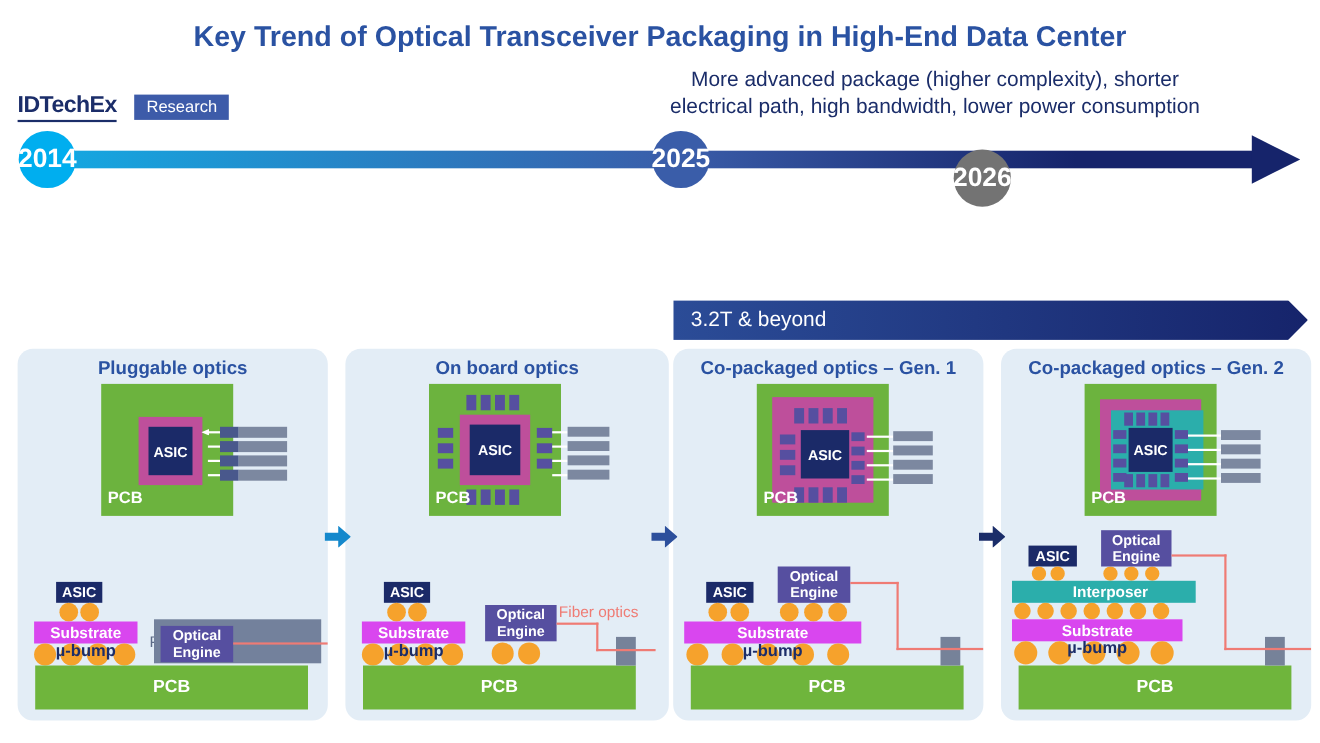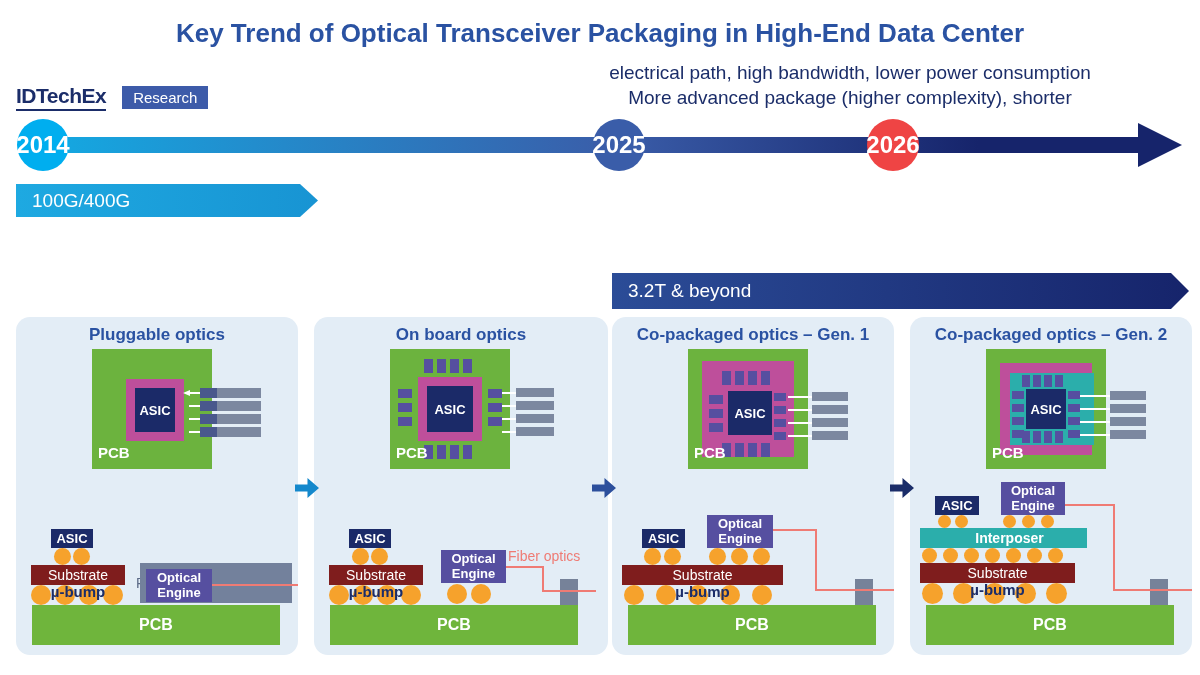--- a/index.html
+++ b/index.html
@@ -21,21 +21,21 @@
   .band{color:#fff;font-size:19px;display:flex;align-items:center;
         clip-path:polygon(0 0,calc(100% - 18px) 0,100% 50%,calc(100% - 18px) 100%,0 100%);}
   
   .panel{top:317px;width:282px;height:338px;background:#E3EDF6;border-radius:14px;overflow:hidden;}
   .ptitle{top:8px;left:0;width:100%;text-align:center;font-size:17px;font-weight:bold;color:#2A52A2;position:absolute;}
   .green{background:#6CB33E;}
   .mag{background:#BE4F9B;}
   .tealc{background:#2BAEAB;padding-left:12px;}
   .navybox{background:#1B2A68;color:#fff;font-weight:bold;}
   .oe{background:#564FA0;color:#fff;font-weight:bold;font-size:13px;text-align:center;line-height:1.1;z-index:2;}
-  .subbar{background:#7f1d1d;color:#fff;font-weight:normal;font-size:14px;}
+  .subbar{background:#d946ef;color:#fff;font-weight:bold;font-size:14px;}
   .pcbbar{background:#6FB53C;color:#fff;font-weight:bold;font-size:16px;}
   .pcblab{color:#fff;font-weight:bold;font-size:15px;position:absolute;}
   .ublab{color:#1B2D69;font-weight:bold;font-size:15px;text-align:center;z-index:3;position:absolute;}
   .bump{background:#F6A22C;border-radius:50%;}
   .pad{background:#564FA0;}
   .wl{background:#ffffff;}
   .conn{background:#7C88A0;}
   .tip{background:#49588C;}
   .gblock{background:#768299;z-index:2;}
   .modbar{background:#73819C;z-index:1;}
@@ -49,31 +49,30 @@
 <body>
 
 <div id="stage">
 
   <div class="a title">Key Trend of Optical Transceiver Packaging in High-End Data Center</div>
   <div class="a logo">
     <span class="logo-brand">IDTechEx</span>
     <span class="logo-badge">Research</span>
   </div>
   <div class="a subtitle">
+    <div>More advanced package (higher complexity), shorter</div>
     <div>electrical path, high bandwidth, lower power consumption</div>
-    <div>More advanced package (higher complexity), shorter</div>
   </div>
 
   <div class="a track"></div>
   <div class="a tri"></div>
   <div class="a yc flexc" style="left:17px;top:119px;background:#00AEEF;">2014</div>
   <div class="a yc flexc" style="left:593px;top:119px;background:#3A5DA9;">2025</div>
-  <div class="a yc flexc" style="left:867px;top:119px;background:#ef4444;">2026</div>
+  <div class="a yc flexc" style="left:867px;top:136px;background:#737373;">2026</div>
 
-  <div class="a band" style="left:16px;top:184px;width:302px;height:33px;padding-left:16px;box-sizing:border-box;background:linear-gradient(90deg,#1EA9E1,#1894D3);">100G/400G</div>
   <div class="a band" style="left:612px;top:273px;width:577px;height:36px;padding-left:16px;box-sizing:border-box;background:linear-gradient(90deg,#2B4C97,#16246B);">3.2T &amp; beyond</div>
 
   <div class="a panel" style="left:16px;">
     <div class="ptitle">Pluggable optics</div>
 
     <div class="a green" style="left:76px;top:32px;width:120px;height:120px;"></div>
     <div class="a mag" style="left:110px;top:62px;width:58px;height:62px;"></div>
     <div class="a navybox flexc" style="left:119px;top:71px;width:40px;height:44px;font-size:13px;">ASIC</div>
     <div class="pcblab" style="left:82px;top:127px;">PCB</div>
     <div class="a ltri" style="left:167px;top:73px;box-shadow:0 13px #fff,0 26px #fff,0 39px #fff;"></div>

